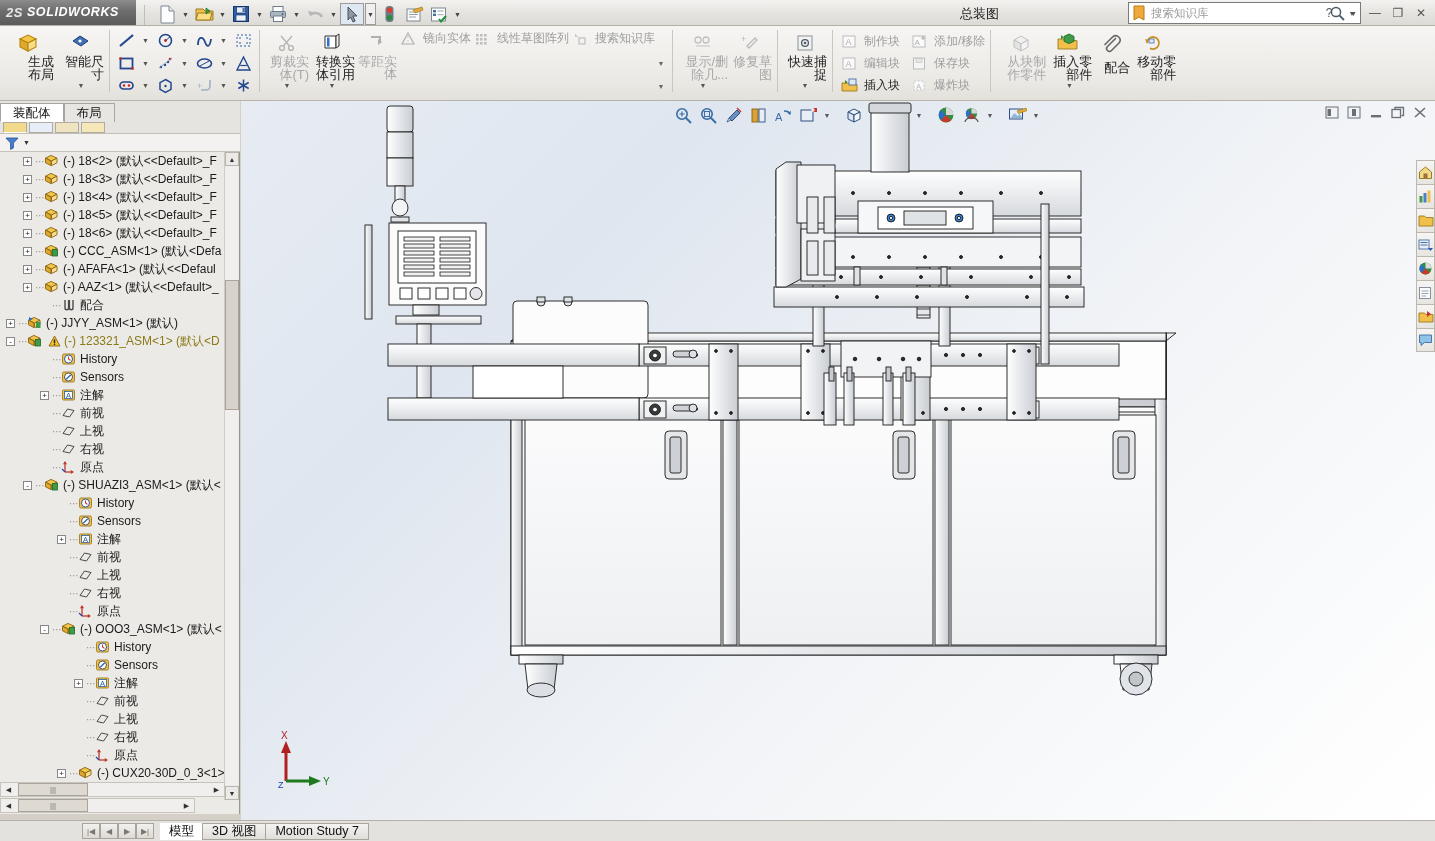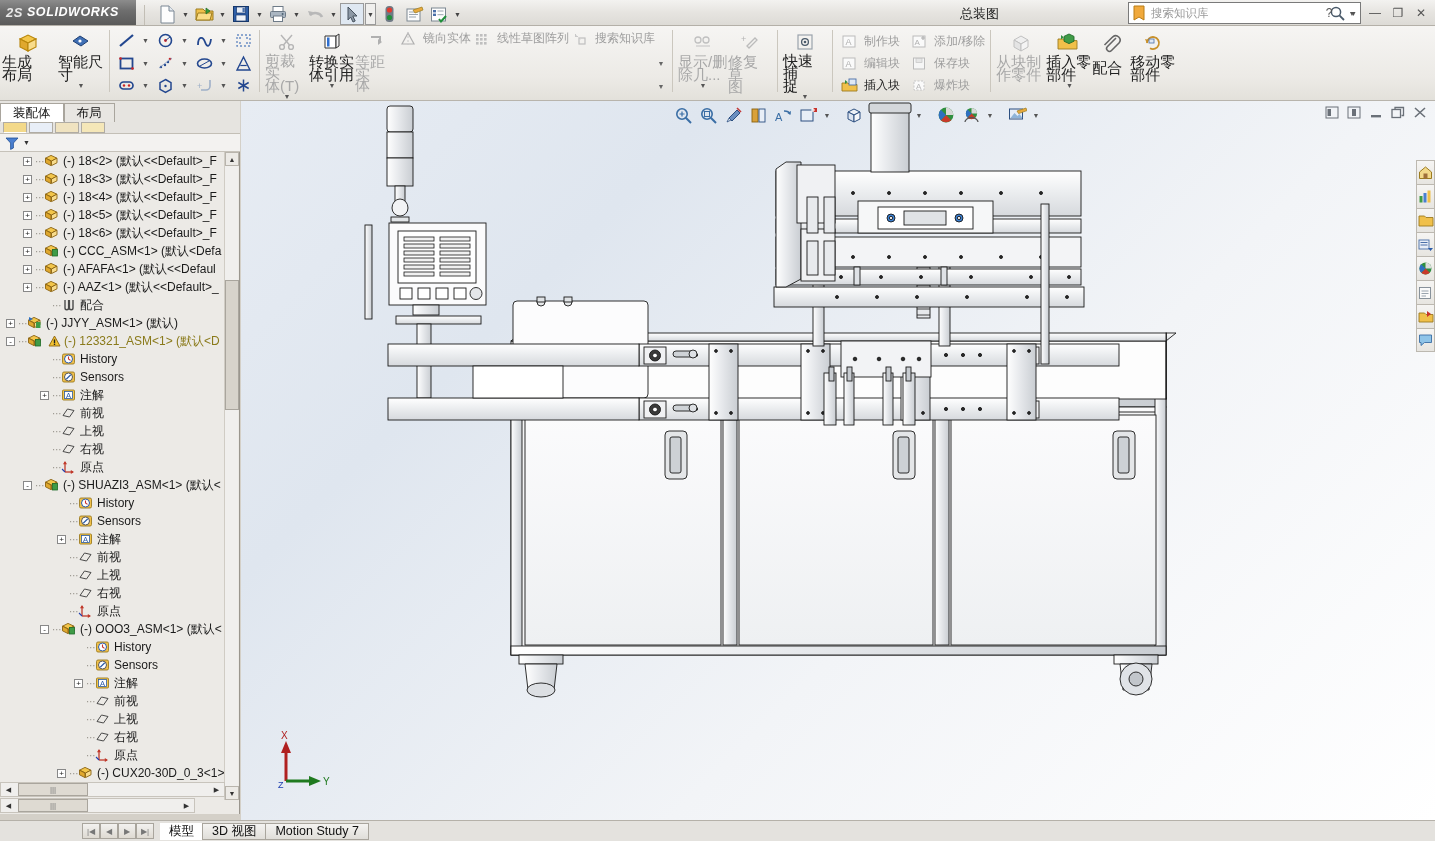--- a/index.html
+++ b/index.html
@@ -56,21 +56,21 @@
     border-bottom:1px solid #b8b4ac;
     display:flex; align-items:stretch;
   }
   .rgroup { display:flex; align-items:stretch; padding:1px 2px 0 2px; }
   .rsep { width:1px; background:#cbc7be; margin:4px 3px 8px 3px; }
   .bigbtn {
     width:52px; display:flex; flex-direction:column; align-items:center; justify-content:flex-start;
     padding-top:3px; cursor:default;
   }
   .bigbtn .ic { height:26px; display:flex; align-items:center; justify-content:center; }
-  .bigbtn .lb { font-size:15px; line-height:12.5px; text-align:left; color:#222; width:52px;}
+  .bigbtn .lb { font-size:13px; line-height:12.5px; text-align:right; color:#222; width:52px;}
   .bigbtn .lb.gray { color:#a8a8a8; }
   .bigbtn .dd { font-size:7px; color:#555; margin-top:1px;}
   .smallgrid { display:flex; flex-direction:column; justify-content:center; padding:3px 0;}
   .srow { display:flex; align-items:center; height:23px; }
   .sbtn { width:26px;height:22px;display:flex;align-items:center;justify-content:center;}
   .sarrow{width:13px;height:22px;display:flex;align-items:center;justify-content:center;font-size:7px;color:#555;}
   .txtrow { display:flex; align-items:center; height:23px; }
   .txtrow .ic { width:22px;height:20px;display:flex;align-items:center;justify-content:center;}
   .txtrow .lb { font-size:12px; color:#222; padding-left:4px; white-space:nowrap;}
   .txtrow .lb.gray { color:#9e9e9e; }

